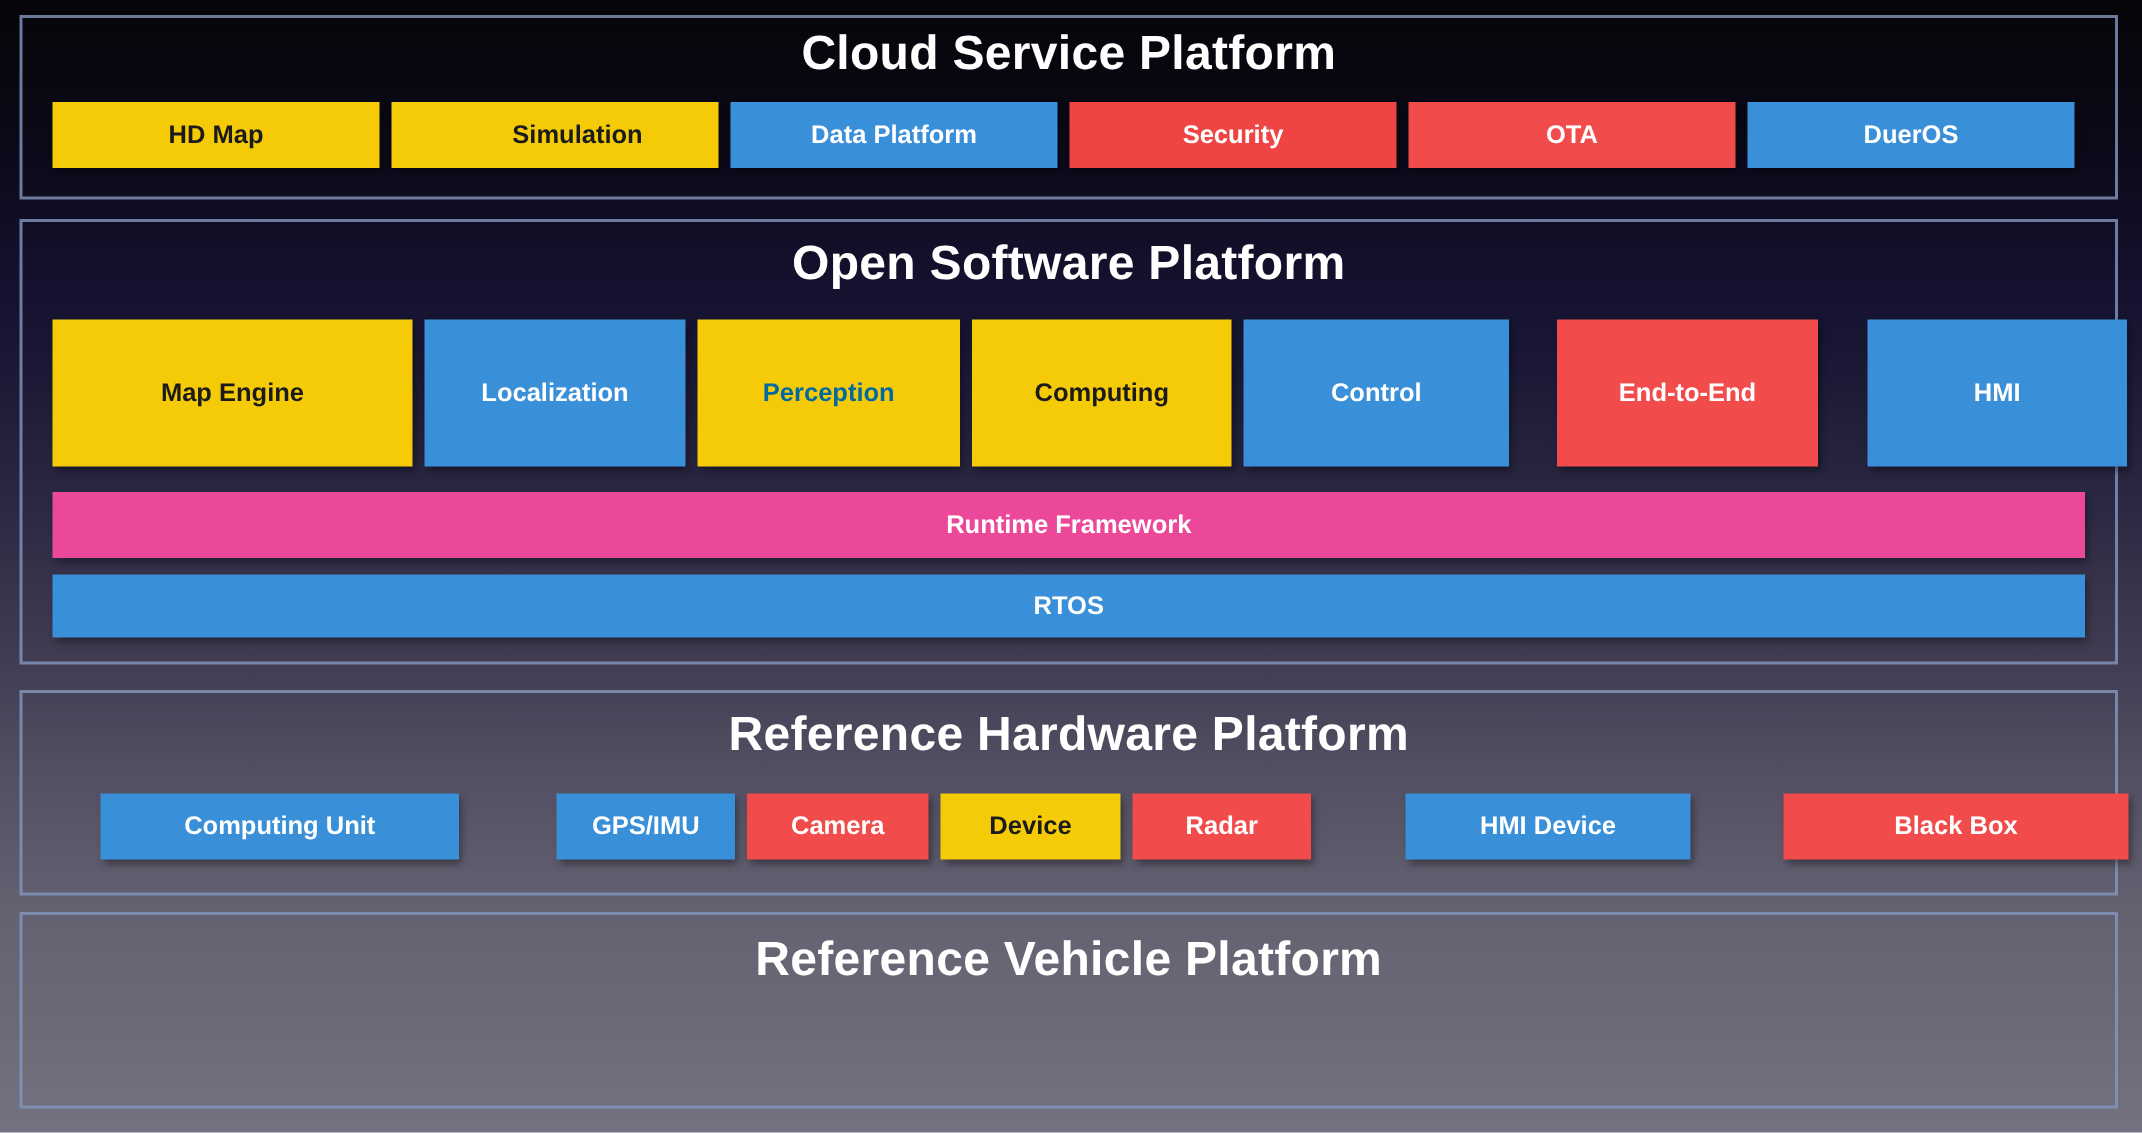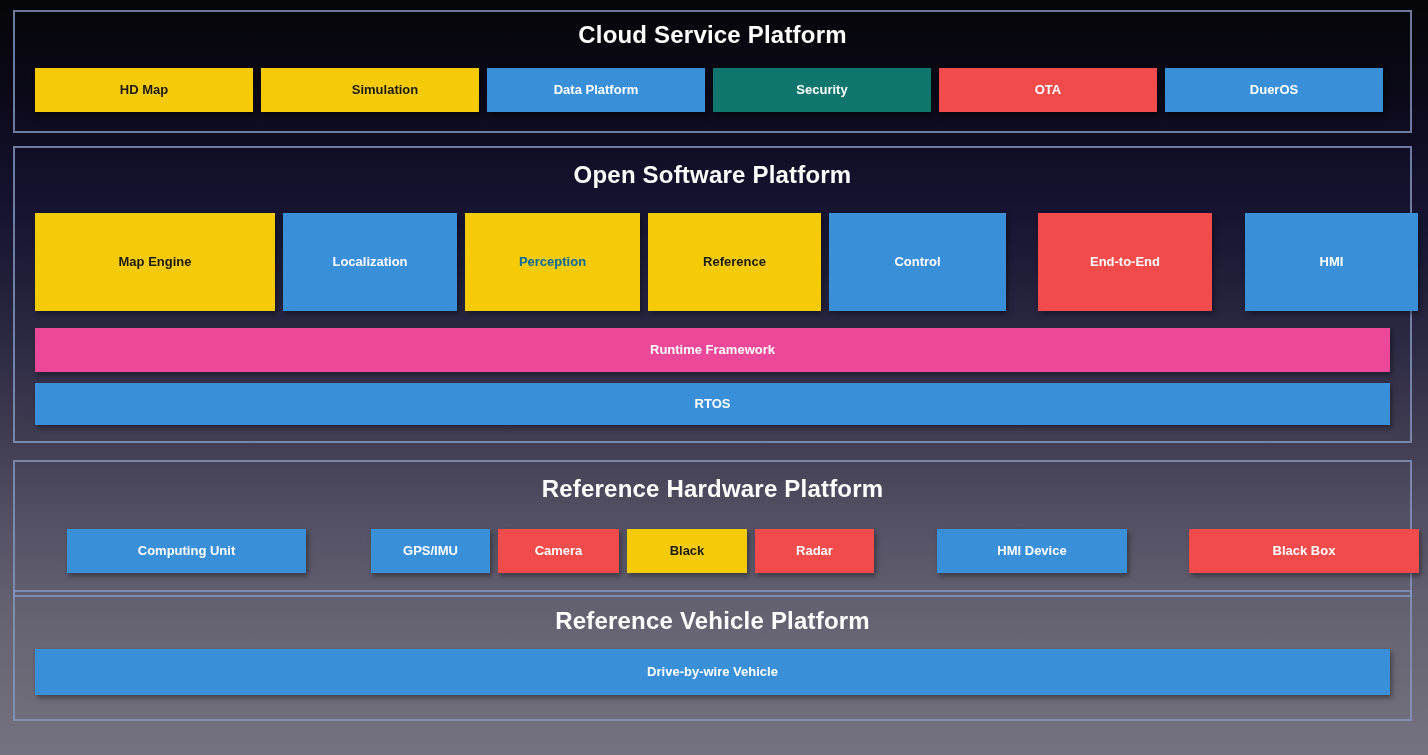--- a/index.html
+++ b/index.html
@@ -12,42 +12,42 @@
       #6e6b79 92%, #747181 100%);
   }
   .panel{
     position:absolute;left:13px;width:1399px;box-sizing:border-box;
     border:2px solid rgba(133,151,191,0.8);
     padding:0 20px;
   }
   #cloud-service{top:10px;height:123px;}
   #open-software{top:146px;height:297px;}
   #reference-hardware{top:460px;height:137px;}
-  #reference-vehicle{top:590px;height:131px;}
+  #reference-vehicle{top:608px;height:131px;}
 
   .panel-title{
-    text-align:center;color:#fff;font-weight:bold;font-size:24px;line-height:28px;
+    text-align:center;color:#fff;font-weight:bold;font-size:32px;line-height:28px;
     letter-spacing:0.2px;
   }
   #cloud-service .panel-title{margin-top:9px;}
   #open-software .panel-title{margin-top:13px;}
   #reference-hardware .panel-title{margin-top:13px;}
   #reference-vehicle .panel-title{margin-top:15px;}
 
   .row{display:flex;gap:8px;align-items:stretch;}
   #cloud-service .row-0{margin-top:19px;}
   #open-software .row-0{margin-top:24px;}
   #open-software .row-1{margin-top:17px;}
   #open-software .row-2{margin-top:11px;}
   #reference-hardware .row-0{margin-top:26px;padding-left:32px;}
   #reference-vehicle .row-0{margin-top:14px;}
 
   .box{
     display:flex;align-items:center;justify-content:center;
-    font-weight:bold;font-size:13px;line-height:20px;text-align:center;
+    font-weight:bold;font-size:17px;line-height:20px;text-align:center;
     box-sizing:border-box;box-shadow:2px 3px 5px rgba(0,0,0,0.38);
     flex-shrink:0;
   }
   #cloud-service .box{height:44px;}
   #open-software .row-0 .box{height:98px;}
   #open-software .row-1 .box{height:44px;}
   #open-software .row-2 .box{height:42px;}
   #reference-hardware .box{height:44px;}
   #reference-vehicle .box{height:46px;}
   .box.full{flex:1 1 auto;}
@@ -55,54 +55,51 @@
 </head>
 <body>
 
 <div id="app">
     <section class="panel" id="cloud-service" style="border-color: rgba(133, 151, 191, 0.8);">
       <div class="panel-title" style="color: rgb(255, 255, 255);">Cloud Service Platform</div>
       <div class="row row-0">
         <div class="box" style="width: 218px; background: rgb(245, 203, 8); color: rgb(27, 27, 27);">HD Map</div>
         <div class="box" style="width: 218px; background: rgb(245, 203, 8); color: rgb(27, 27, 27); padding-left: 30px;">Simulation</div>
         <div class="box" style="width: 218px; background: rgb(58, 143, 217); color: rgb(255, 255, 255);">Data Platform</div>
-        <div class="box" style="width: 218px; background: #0f766e; color: rgb(255, 255, 255);">Security</div>
+        <div class="box" style="width: 218px; background: #ef4444; color: rgb(255, 255, 255);">Security</div>
         <div class="box" style="width: 218px; background: rgb(242, 75, 75); color: rgb(255, 255, 255);">OTA</div>
         <div class="box" style="width: 218px; background: rgb(58, 143, 217); color: rgb(255, 255, 255);">DuerOS</div>
       </div>
     </section>
     <section class="panel" id="open-software" style="border-color: rgba(133, 151, 191, 0.8);">
       <div class="panel-title" style="color: rgb(255, 255, 255);">Open Software Platform</div>
       <div class="row row-0">
         <div class="box" style="width: 240px; background: rgb(245, 203, 8); color: rgb(27, 27, 27);">Map Engine</div>
         <div class="box" style="width: 174px; background: rgb(58, 143, 217); color: rgb(255, 255, 255);">Localization</div>
         <div class="box" style="width: 175px; background: rgb(245, 203, 8); color: #0369a1;">Perception</div>
-        <div class="box" style="width: 173px; background: rgb(245, 203, 8); color: rgb(27, 27, 27);">Reference</div>
+        <div class="box" style="width: 173px; background: rgb(245, 203, 8); color: rgb(27, 27, 27);">Computing</div>
         <div class="box" style="width: 177px; background: rgb(58, 143, 217); color: rgb(255, 255, 255);">Control</div>
         <div class="box" style="width: 174px; margin-left: 24px; background: rgb(242, 75, 75); color: rgb(255, 255, 255);">End-to-End</div>
         <div class="box" style="width: 173px; margin-left: 25px; background: rgb(58, 143, 217); color: rgb(255, 255, 255);">HMI</div>
       </div>
       <div class="row row-1">
         <div class="box full" style="background: #ec4899; color: rgb(255, 255, 255);">Runtime Framework</div>
       </div>
       <div class="row row-2">
         <div class="box full" style="background: rgb(58, 143, 217); color: rgb(255, 255, 255);">RTOS</div>
       </div>
     </section>
     <section class="panel" id="reference-hardware" style="border-color: rgba(133, 151, 191, 0.8);">
       <div class="panel-title" style="color: rgb(255, 255, 255);">Reference Hardware Platform</div>
       <div class="row row-0">
         <div class="box" style="width: 239px; background: rgb(58, 143, 217); color: rgb(255, 255, 255);">Computing Unit</div>
         <div class="box" style="width: 119px; margin-left: 57px; background: rgb(58, 143, 217); color: rgb(255, 255, 255);">GPS/IMU</div>
         <div class="box" style="width: 121px; background: rgb(242, 75, 75); color: rgb(255, 255, 255);">Camera</div>
-        <div class="box" style="width: 120px; background: rgb(245, 203, 8); color: rgb(27, 27, 27);">Black</div>
+        <div class="box" style="width: 120px; background: rgb(245, 203, 8); color: rgb(27, 27, 27);">Device</div>
         <div class="box" style="width: 119px; background: rgb(242, 75, 75); color: rgb(255, 255, 255);">Radar</div>
         <div class="box" style="width: 190px; margin-left: 55px; background: rgb(58, 143, 217); color: rgb(255, 255, 255);">HMI Device</div>
         <div class="box" style="width: 230px; margin-left: 54px; background: rgb(242, 75, 75); color: rgb(255, 255, 255);">Black Box</div>
       </div>
     </section>
     <section class="panel" id="reference-vehicle" style="border-color: rgba(133, 151, 191, 0.8);">
       <div class="panel-title" style="color: rgb(255, 255, 255);">Reference Vehicle Platform</div>
-      <div class="row row-0">
-        <div class="box full" style="background: rgb(58, 143, 217); color: rgb(255, 255, 255);">Drive-by-wire Vehicle</div>
-      </div>
     </section>
   </div>
 
 </body></html>

